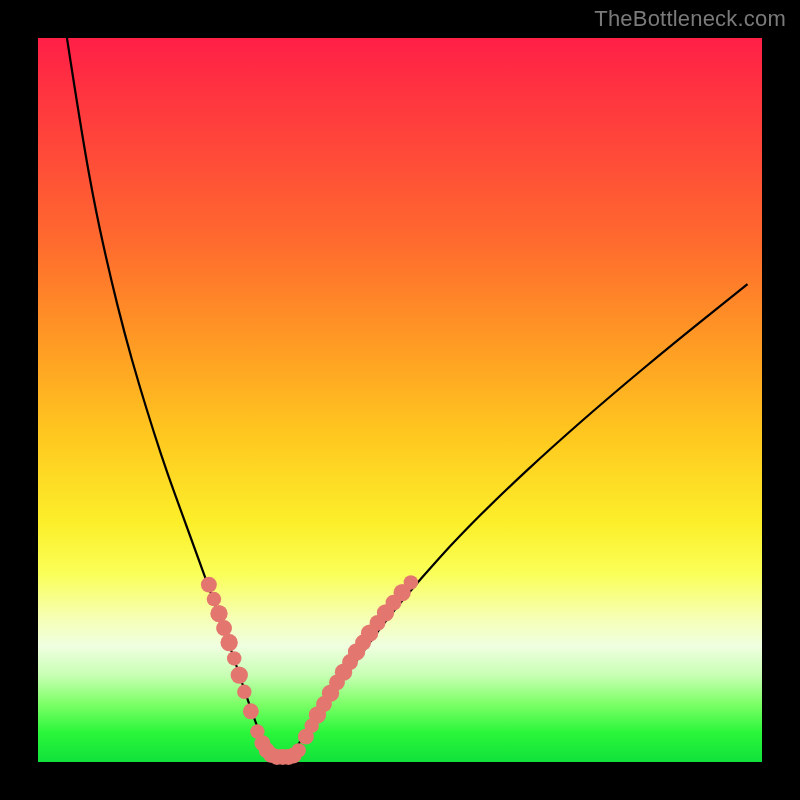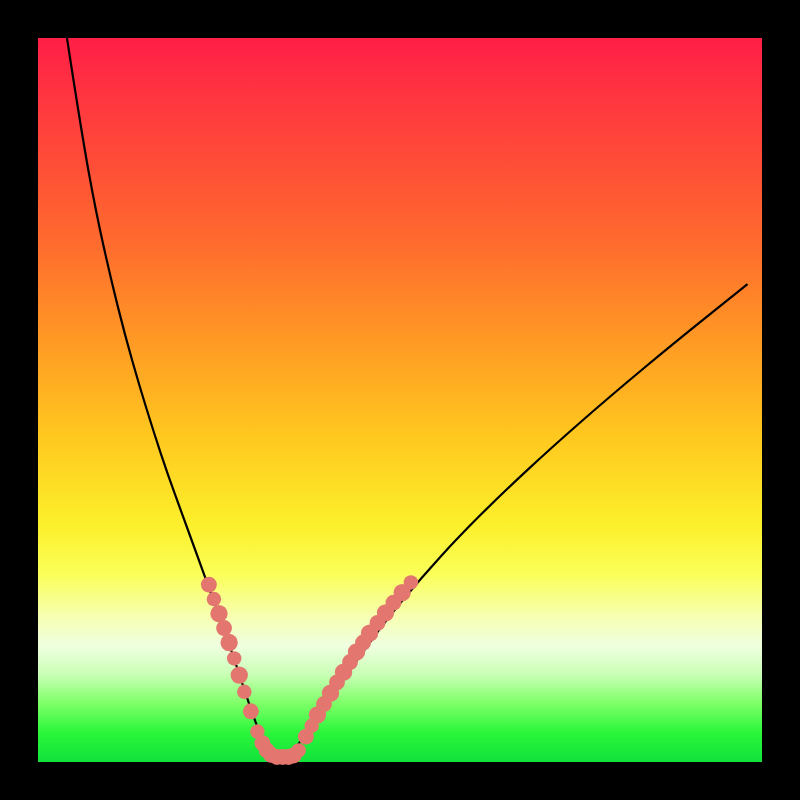--- a/index.html
+++ b/index.html
@@ -64,20 +64,21 @@
   }
   .marker {
     fill: #e3776f;
     stroke: none;
   }
 </style>
 </head>
 <body>
 
 <div class="frame">
+  <div class="watermark">TheBottleneck.com</div>
   <div class="plot">
     <svg class="curve" viewBox="0 0 724 724">
       <path id="left-branch" class="curve-path" d="M 28.96 0 Q 43.44 94.12 50.68 133.94 Q 57.92 173.76 65.16 206.33999999999997 Q 72.4 238.91999999999996 79.64 267.88 Q 86.88 296.84000000000003 94.12 322.18 Q 101.36000000000001 347.52 108.60000000000001 371.04999999999995 Q 115.84 394.58 123.08 416.29999999999995 Q 130.32 438.02 137.56 457.92999999999995 Q 144.8 477.84 152.04000000000002 497.75 Q 159.28 517.6600000000001 166.51999999999998 537.57 Q 173.76 557.48 181 577.39 Q 188.24 597.3 195.48000000000002 619.02 Q 202.72000000000003 640.74 208.15 657.03 Q 213.57999999999998 673.3199999999999 219.01 687.8 Q 224.44 702.28 228.06 709.52 T 231.68 716.76"></path>
       <path id="right-branch" class="curve-path" d="M 253.39999999999998 716.76 Q 267.88 695.04 278.74 678.75 Q 289.6 662.46 304.08000000000004 642.55 Q 318.56 622.64 333.03999999999996 602.73 Q 347.52 582.8199999999999 365.62 561.0999999999999 Q 383.72 539.38 401.82 519.47 Q 419.91999999999996 499.56 441.64 477.84000000000003 Q 463.36 456.12 488.7 432.59000000000003 Q 514.04 409.06 543 383.72 Q 571.96 358.38 604.54 331.23 Q 637.12 304.08000000000004 673.3199999999999 275.12 T 709.52 246.15999999999997"></path>
       <g id="markers">
           <circle class="marker" cx="170.864" cy="546.62" r="7.964"></circle>
           <circle class="marker" cx="175.932" cy="561.1" r="7.24"></circle>
           <circle class="marker" cx="181" cy="575.58" r="8.688"></circle>
           <circle class="marker" cx="186.068" cy="590.06" r="7.964"></circle>
           <circle class="marker" cx="191.136" cy="604.54" r="8.688"></circle>

